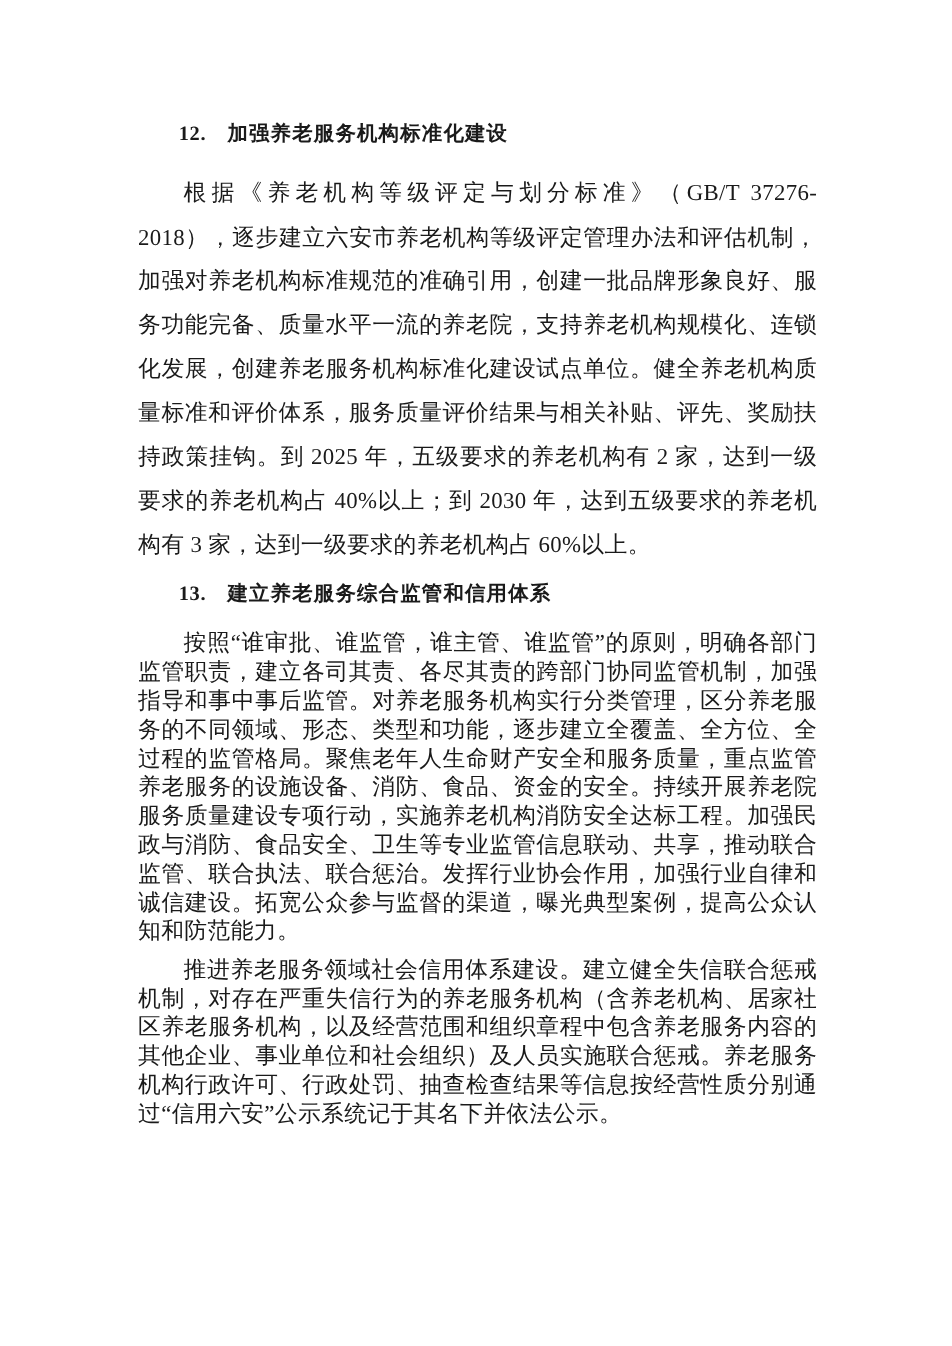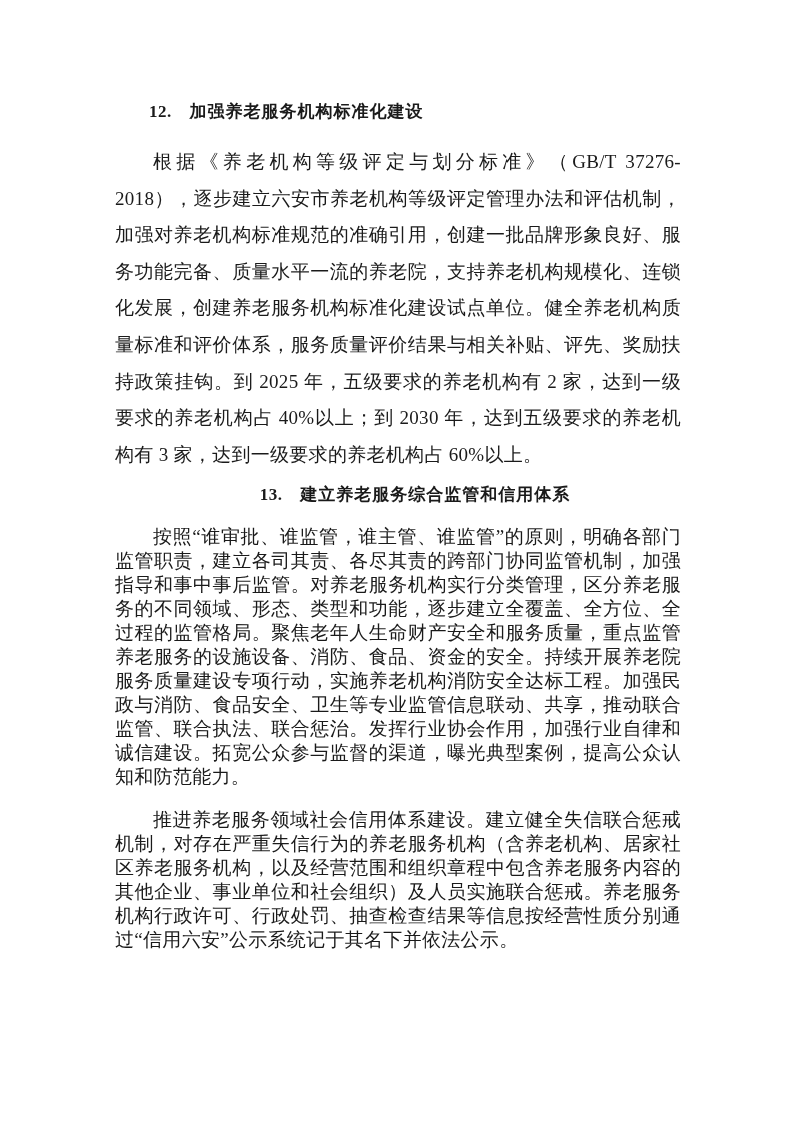--- a/index.html
+++ b/index.html
@@ -48,27 +48,26 @@
   }
   .para-loose {
     line-height: 36.6px;
     margin-top: 21px;
   }
   .para-tight {
     line-height: 24px;
   }
   .heading-13 {
     margin-top: 11px;
-    text-align: center;
   }
   .para-after-heading {
     margin-top: 19px;
   }
   .para-mid {
-    margin-top: 19px;
+    margin-top: 8px;
     font-family: Liberation Serif, serif;
   }
   .callout-box {
     margin: 14px 14px 0 12px;
     border: 2.5px solid #161616;
     text-align: center;
     padding: 11px 0 13px 0;
   }
   .callout-label {
     font-family: "Liberation Sans", "DejaVu Sans", sans-serif;

